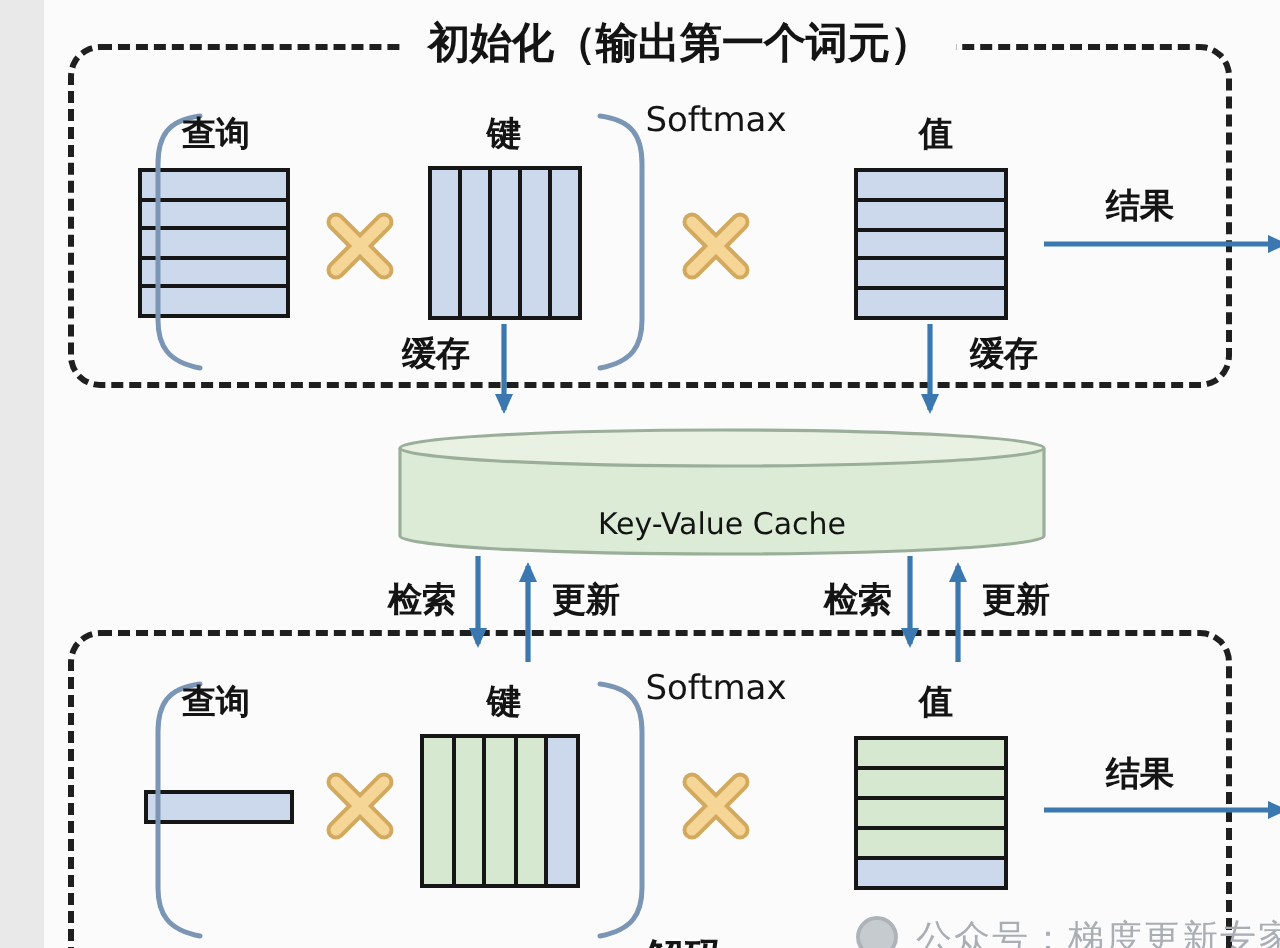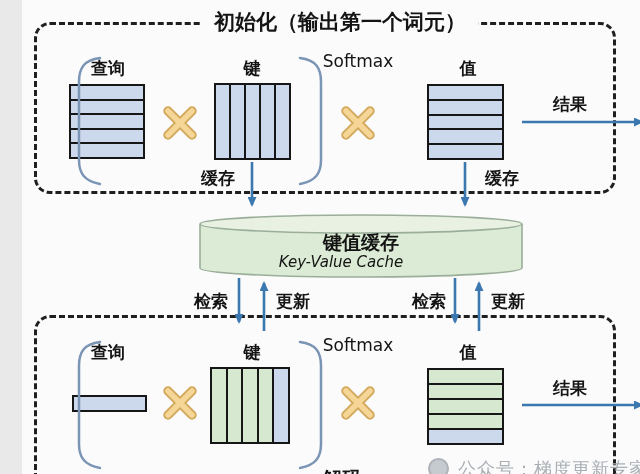--- a/index.html
+++ b/index.html
@@ -126,22 +126,21 @@
   </svg>
 
   <div class="label" style="left:86px;top:68px;">查询</div>
   <div class="label" style="left:230px;top:68px;">键</div>
   <div class="label normal" style="left:336px;top:61px;">Softmax</div>
   <div class="label" style="left:446px;top:68px;">值</div>
   <div class="label" style="left:548px;top:104px;">结果</div>
   <div class="label" style="left:196px;top:178px;">缓存</div>
   <div class="label" style="left:480px;top:178px;">缓存</div>
 
-  <div class="cyl-zh" style="left:339px;top:243px;">键值缓存</div>
-  <div class="cyl-en" style="left:319px;top:262px;font-style:italic;">Key-Value Cache</div>
+  <div class="cyl-en" style="left:339px;top:262px;">Key-Value Cache</div>
 
   <div class="label" style="left:189px;top:301px;">检索</div>
   <div class="label" style="left:271px;top:301px;">更新</div>
   <div class="label" style="left:407px;top:301px;">检索</div>
   <div class="label" style="left:486px;top:301px;">更新</div>
 
   <div class="label" style="left:86px;top:352px;">查询</div>
   <div class="label" style="left:230px;top:352px;">键</div>
   <div class="label normal" style="left:336px;top:345px;">Softmax</div>
   <div class="label" style="left:446px;top:352px;">值</div>

